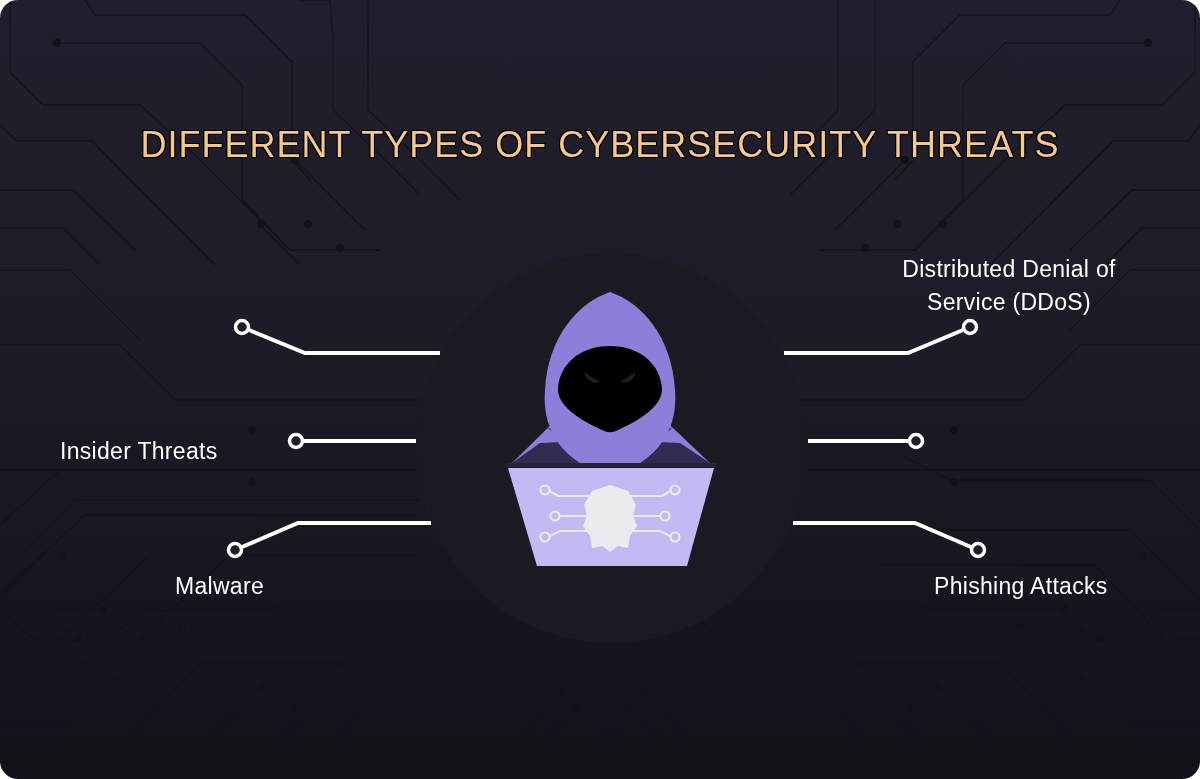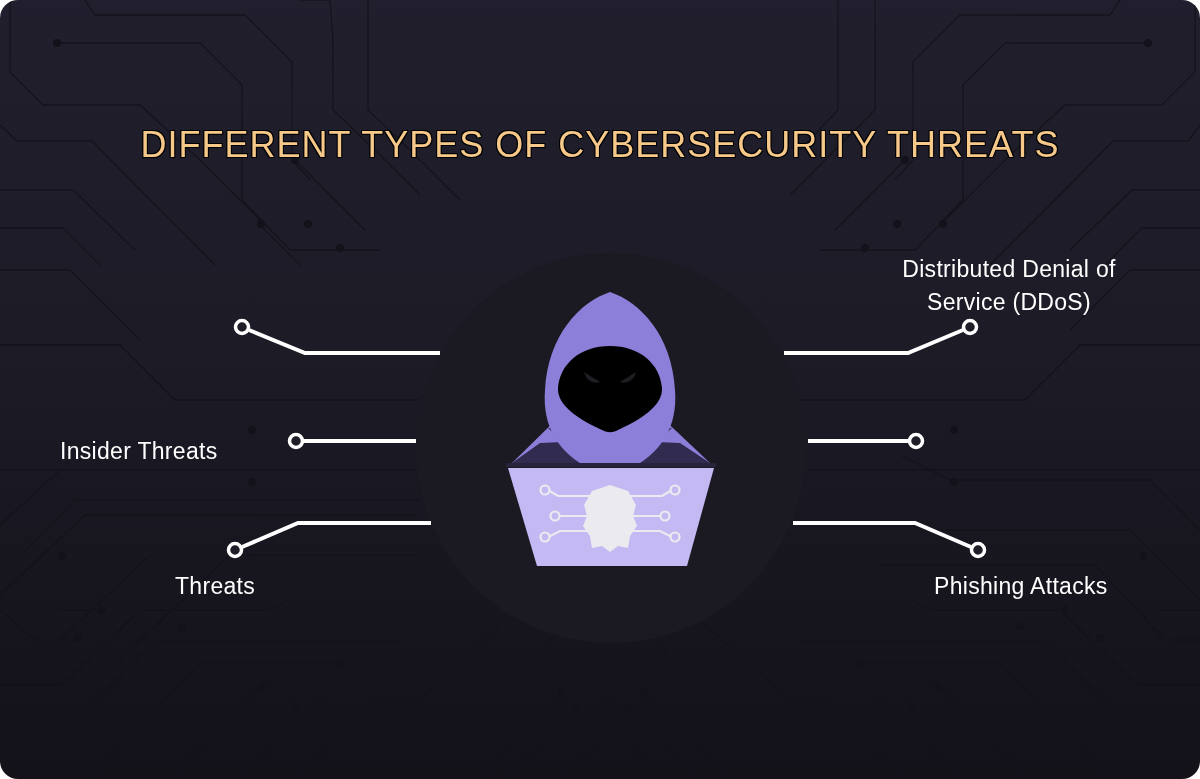--- a/index.html
+++ b/index.html
@@ -201,21 +201,21 @@
       <circle cx="242" cy="327" r="6.5"></circle>
       <circle cx="296" cy="441" r="6.5"></circle>
       <circle cx="235" cy="550" r="6.5"></circle>
       <circle cx="970" cy="327" r="6.5"></circle>
       <circle cx="916" cy="441" r="6.5"></circle>
       <circle cx="978" cy="550" r="6.5"></circle>
     </g>
   </svg>
 
   <div class="label" style="left:60px; top:426px;margin-top:12px;">Insider Threats</div>
-  <div class="label" style="left:175px; top:573px;">Threats</div>
+  <div class="label" style="left:175px; top:573px;">Malware</div>
 
   <div class="label center" style="left:870px; top:256px; width:278px;">
     <div>Distributed Denial of</div>
     <div style="margin-top:6px;">Service (DDoS)</div>
   </div>
   <div class="label" style="left:934px; top:573px;">Phishing Attacks</div>
 
 </div>
 
 </body></html>

